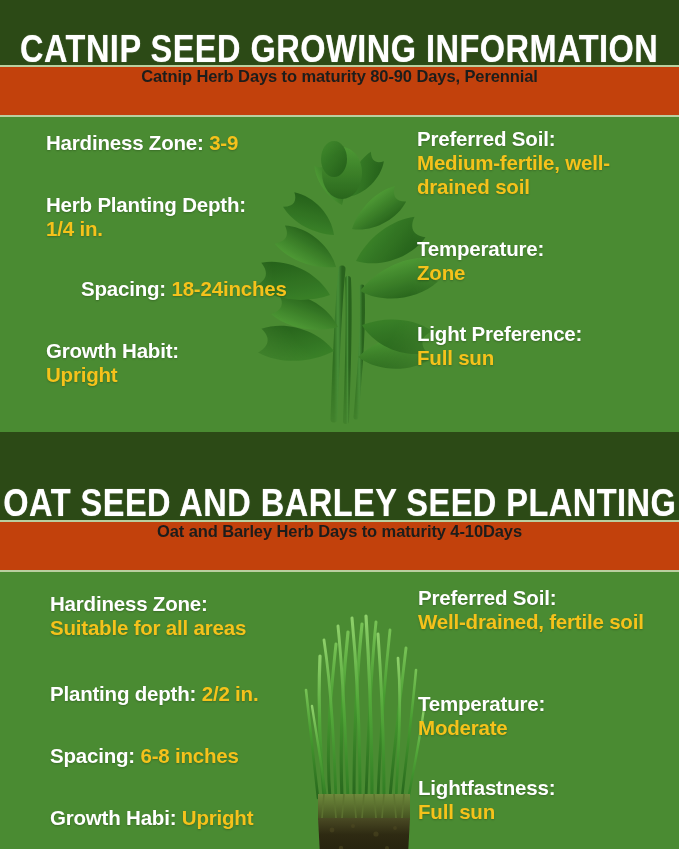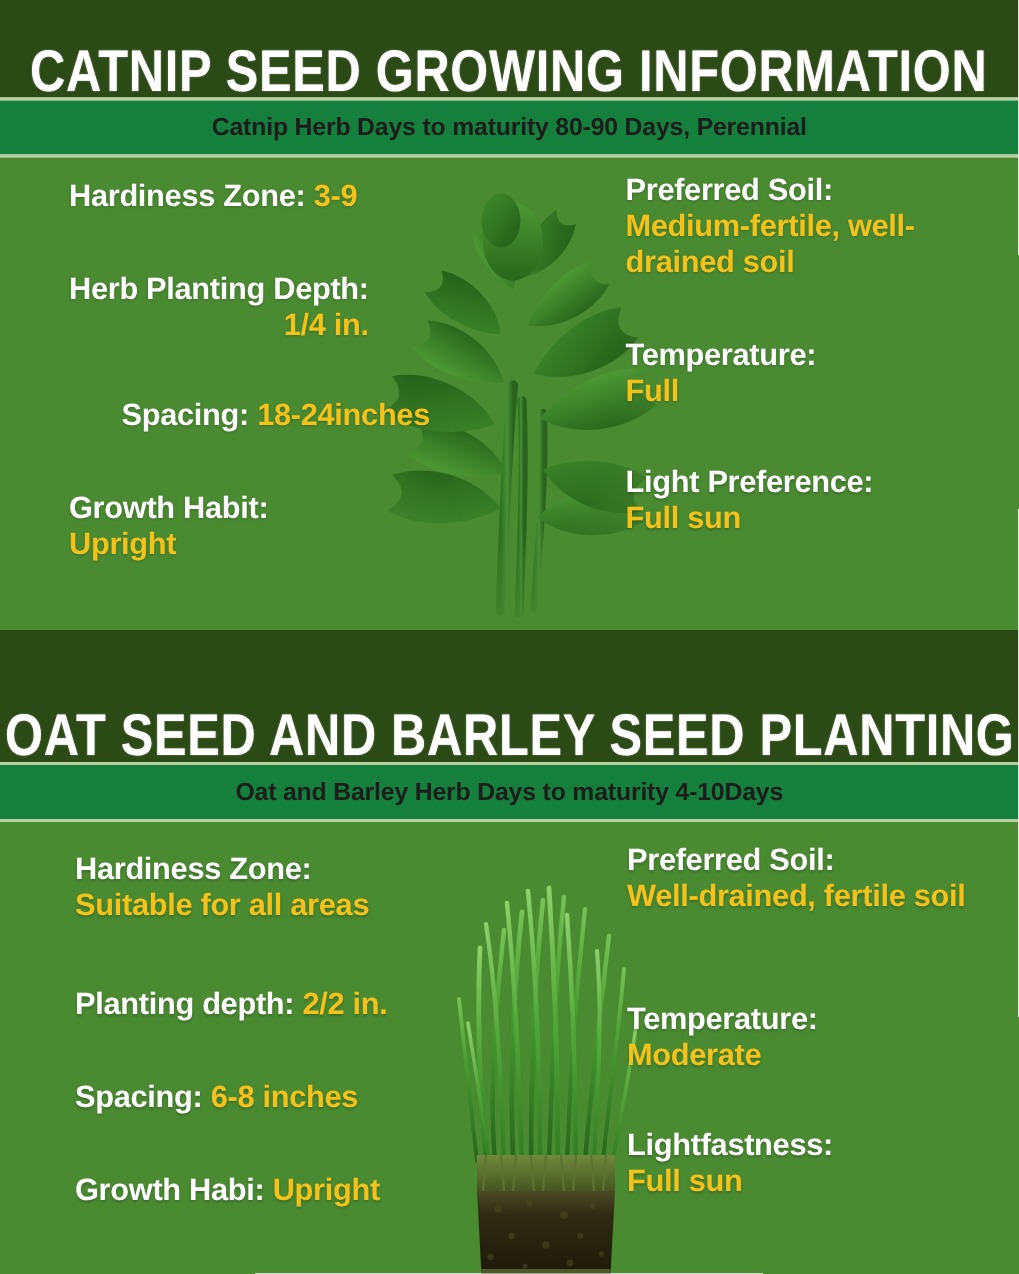--- a/index.html
+++ b/index.html
@@ -35,24 +35,24 @@
     letter-spacing: 0.5px;
     line-height: 1;
     white-space: nowrap;
     transform: scaleX(0.93) scaleY(1.12);
     transform-origin: center center;
     text-shadow: 0 0 1px rgba(255,255,255,0.55);
   }
 
   
   .subtitle-strip {
-    background: #15803d;
-    height: 36px;
+    background: #c2410c;
+    height: 48px;
     display: flex;
-    align-items: center;
+    align-items: flex-start;
     justify-content: center;
   }
   .subtitle-text {
     color: #1d1d1b;
     font-weight: bold;
     font-size: 16.5px;
     letter-spacing: -0.1px;
     white-space: nowrap;
   }
 
@@ -208,21 +208,21 @@
         <ellipse cx="96" cy="40" rx="13" ry="18" fill="url(#lfA)"></ellipse>
       </g>
     </svg>
 
     <div class="col col-left">
       <div class="fact" style="left:46px; top:14px;">
         <span>Hardiness Zone:</span>
         <span class="val">3-9</span>
       </div>
 
-      <div class="fact" style="left:46px; top:76px;text-align:right;">
+      <div class="fact" style="left:46px; top:76px;">
         <div>Herb Planting Depth:</div>
         <div class="val">1/4 in.</div>
       </div>
 
       <div class="fact" style="left:46px; top:160px;margin-left:35px;">
         <span>Spacing:</span>
         <span class="val">18-24inches</span>
       </div>
 
       <div class="fact" style="left:46px; top:222px;">
@@ -232,21 +232,21 @@
     </div>
 
     <div class="col col-right">
       <div class="fact" style="left:417px; top:10px; width:250px;">
         <div>Preferred Soil:</div>
         <div class="val wrap">Medium-fertile, well-drained soil</div>
       </div>
 
       <div class="fact" style="left:417px; top:120px;">
         <div>Temperature:</div>
-        <div class="val">Full</div>
+        <div class="val">Zone</div>
       </div>
 
       <div class="fact" style="left:417px; top:205px;">
         <div>Light Preference:</div>
         <div class="val">Full sun</div>
       </div>
     </div>
   </div>
 
   <div class="banner" style="height:88px;">

